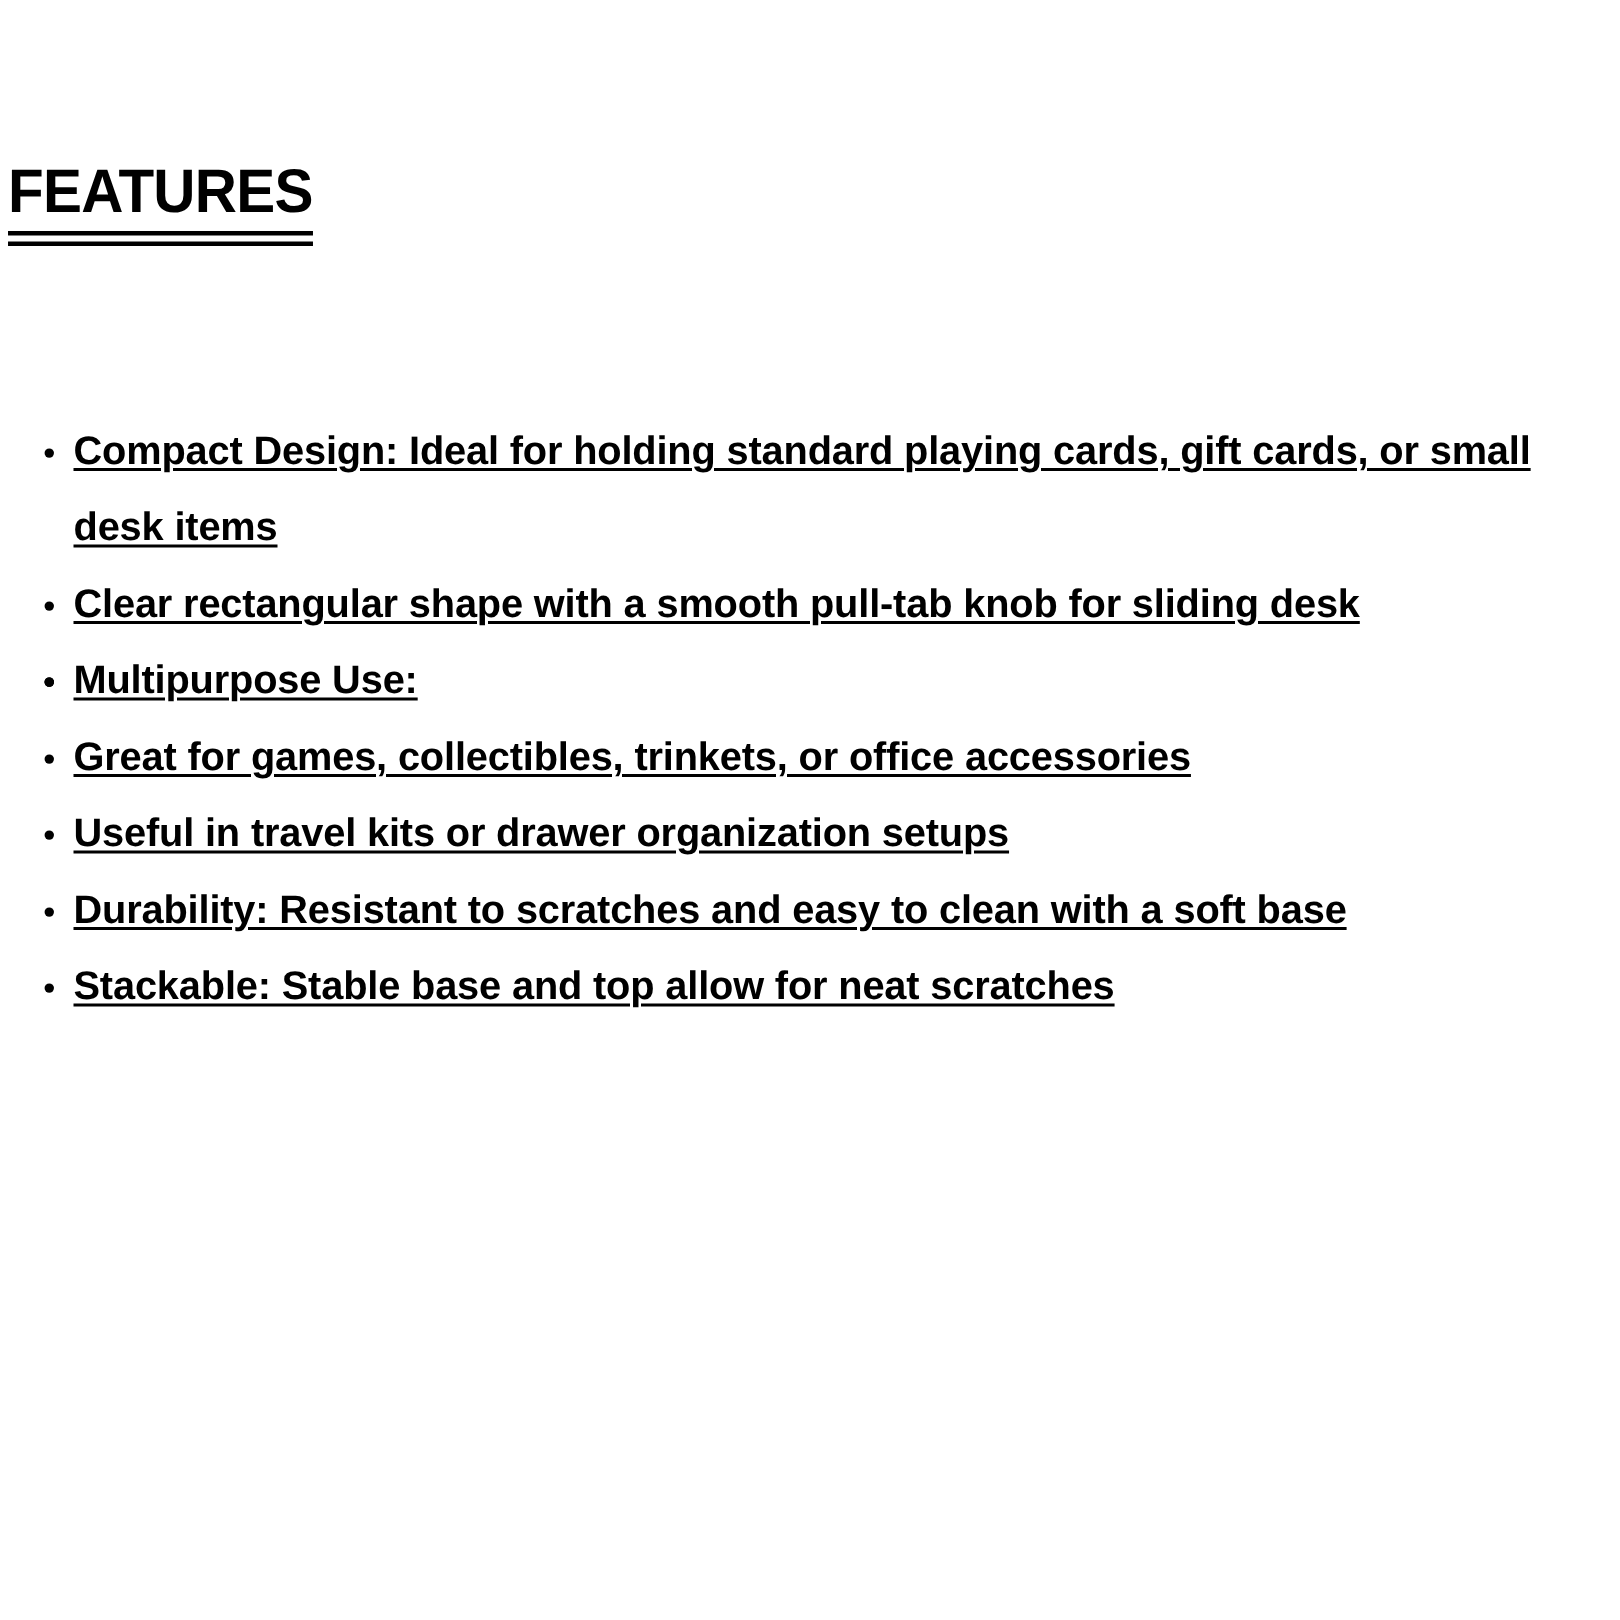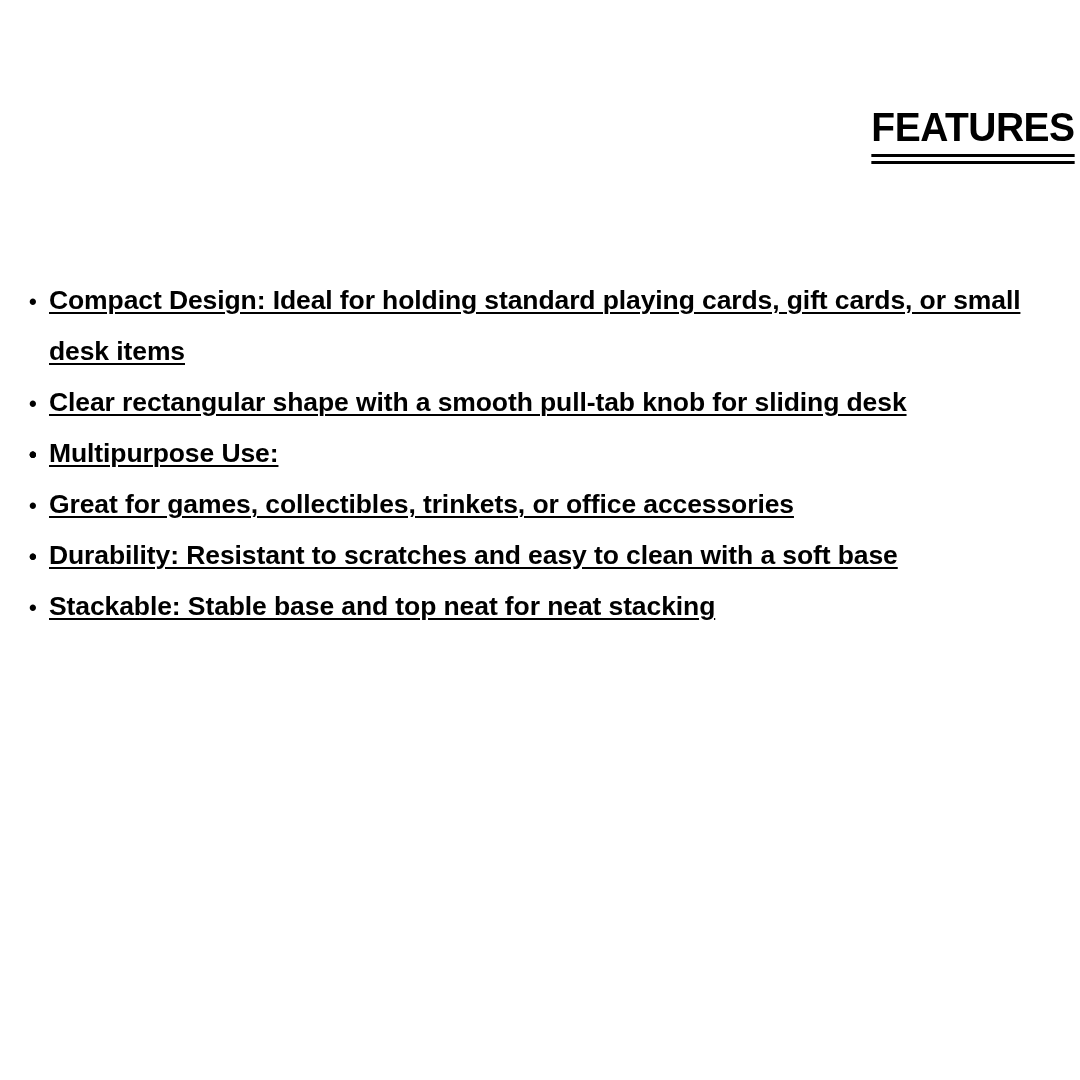--- a/index.html
+++ b/index.html
@@ -13,21 +13,21 @@
       position: relative;
       overflow: hidden;
       font-family: "DejaVu Sans", "Liberation Sans", sans-serif;
       color: #000000;
     }
     .title-wrap {
       position: absolute;
       top: 104px;
       left: 0;
       width: 1080px;
-      text-align: right;
+      text-align: left;
     }
     .title {
       display: inline-block;
       font-family: "Liberation Sans", "DejaVu Sans", sans-serif;
       font-weight: bold;
       font-size: 41px;
       line-height: 46px;
       letter-spacing: -0.5px;
       padding-bottom: 4px;
       border-bottom: 10px double #000000;
@@ -94,22 +94,23 @@
   <li class="feature-item">
     <span class="bullet">•</span>
     <span class="text">Multipurpose Use:</span>
   </li>
   <li class="feature-item">
     <span class="bullet">•</span>
     <span class="text">Great for games, collectibles, trinkets, or office accessories</span>
   </li>
   <li class="feature-item">
     <span class="bullet">•</span>
+    <span class="text">Useful in travel kits or drawer organization setups</span>
   </li>
   <li class="feature-item">
     <span class="bullet">•</span>
     <span class="text">Durability: Resistant to scratches and easy to clean with a soft base</span>
   </li>
   <li class="feature-item">
     <span class="bullet">•</span>
-    <span class="text">Stackable: Stable base and top neat for neat stacking</span>
+    <span class="text">Stackable: Stable base and top allow for neat scratches</span>
   </li>
 </ul>
 
 </body></html>

